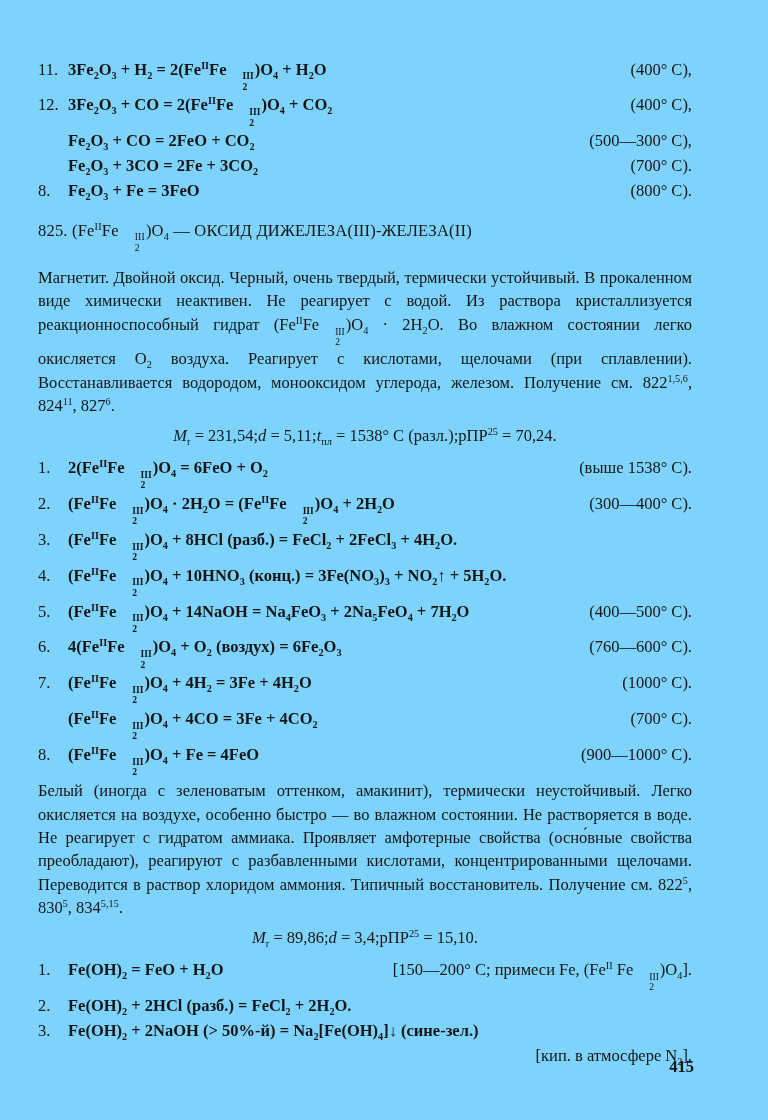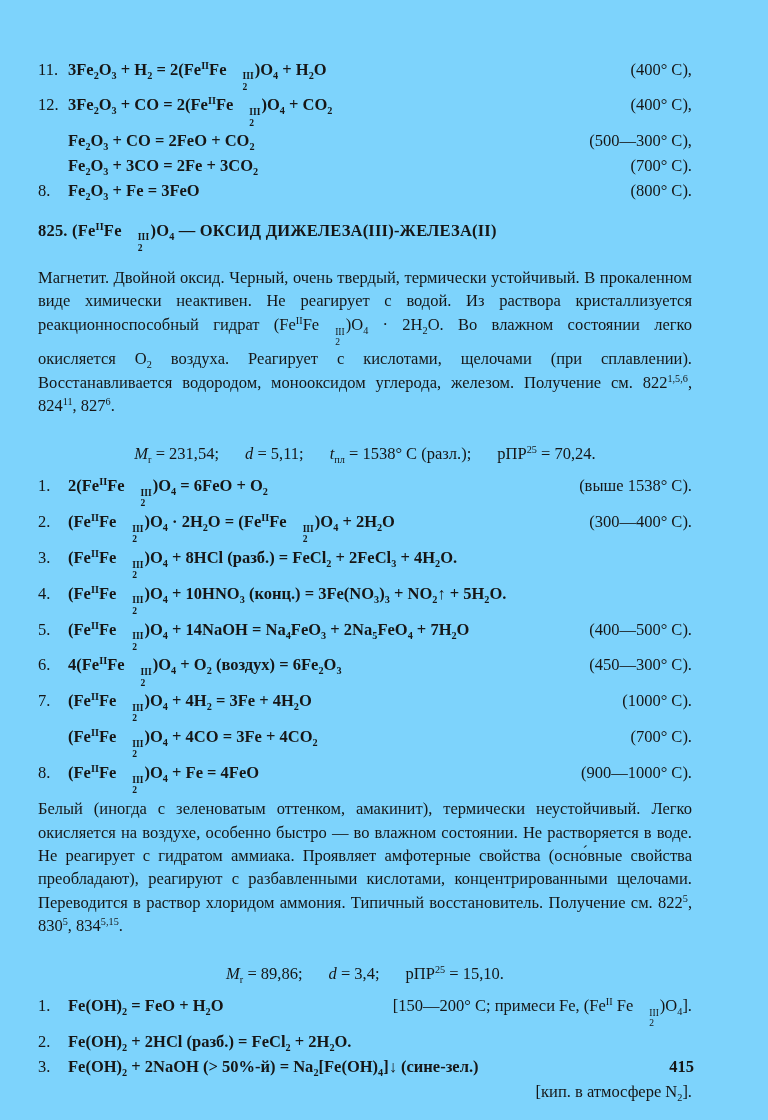--- a/index.html
+++ b/index.html
@@ -12,23 +12,23 @@
     padding:56px 76px 0 38px;
   }
   sup, sub { font-size:0.62em; line-height:0; }
   i { font-style:italic; }
 
   .rxn { display:flex; align-items:baseline; margin:1.5px 0; }
   .rxn-num { flex:0 0 30px; }
   .rxn-eq { font-weight:700; white-space:nowrap; }
   .rxn-cond { margin-left:auto; padding-left:12px; white-space:nowrap; text-align:center; }
 
-  .entry-heading { font-weight:700; letter-spacing:0.2px; margin:16px 0 13px; }
+  .entry-heading { font-weight:400; letter-spacing:0.2px; margin:16px 0 13px; }
   .entry-desc { text-align:justify; }
-  .props { display:flex; justify-content:center; gap:26px; flex-wrap:wrap; margin:24px 0 9px; }
+  .props { display:flex; justify-content:center; flex-wrap:wrap; margin:6px 0 9px; }
 
   
   .stk { display:inline-flex; flex-direction:column; align-items:flex-start;
          font-size:0.58em; line-height:1.08; vertical-align:-0.5em; margin:0 1px; }
   .stk span { display:block;padding-left:15px; }
 
   .page-number { position:absolute; right:74px; bottom:42px; font-weight:700; }
 </style>
 </head>
 <body>
@@ -127,21 +127,21 @@
               <span>2</span>
             </span>)O<sub>4</sub> + 14NaOH = Na<sub>4</sub>FeO<sub>3</sub> + 2Na<sub>5</sub>FeO<sub>4</sub> + 7H<sub>2</sub>O</span>
         <span class="rxn-cond">(400—500° C).</span>
       </div>
       <div class="rxn">
         <span class="rxn-num">6.</span>
         <span class="rxn-eq">4(Fe<sup>II</sup>Fe<span class="stk">
               <span>III</span>
               <span>2</span>
             </span>)O<sub>4</sub> + O<sub>2</sub> (воздух) = 6Fe<sub>2</sub>O<sub>3</sub></span>
-        <span class="rxn-cond">(450—300° C).</span>
+        <span class="rxn-cond">(760—600° C).</span>
       </div>
       <div class="rxn">
         <span class="rxn-num">7.</span>
         <span class="rxn-eq">(Fe<sup>II</sup>Fe<span class="stk">
               <span>III</span>
               <span>2</span>
             </span>)O<sub>4</sub> + 4H<sub>2</sub> = 3Fe + 4H<sub>2</sub>O</span>
         <span class="rxn-cond">(1000° C).</span>
       </div>
       <div class="rxn">

